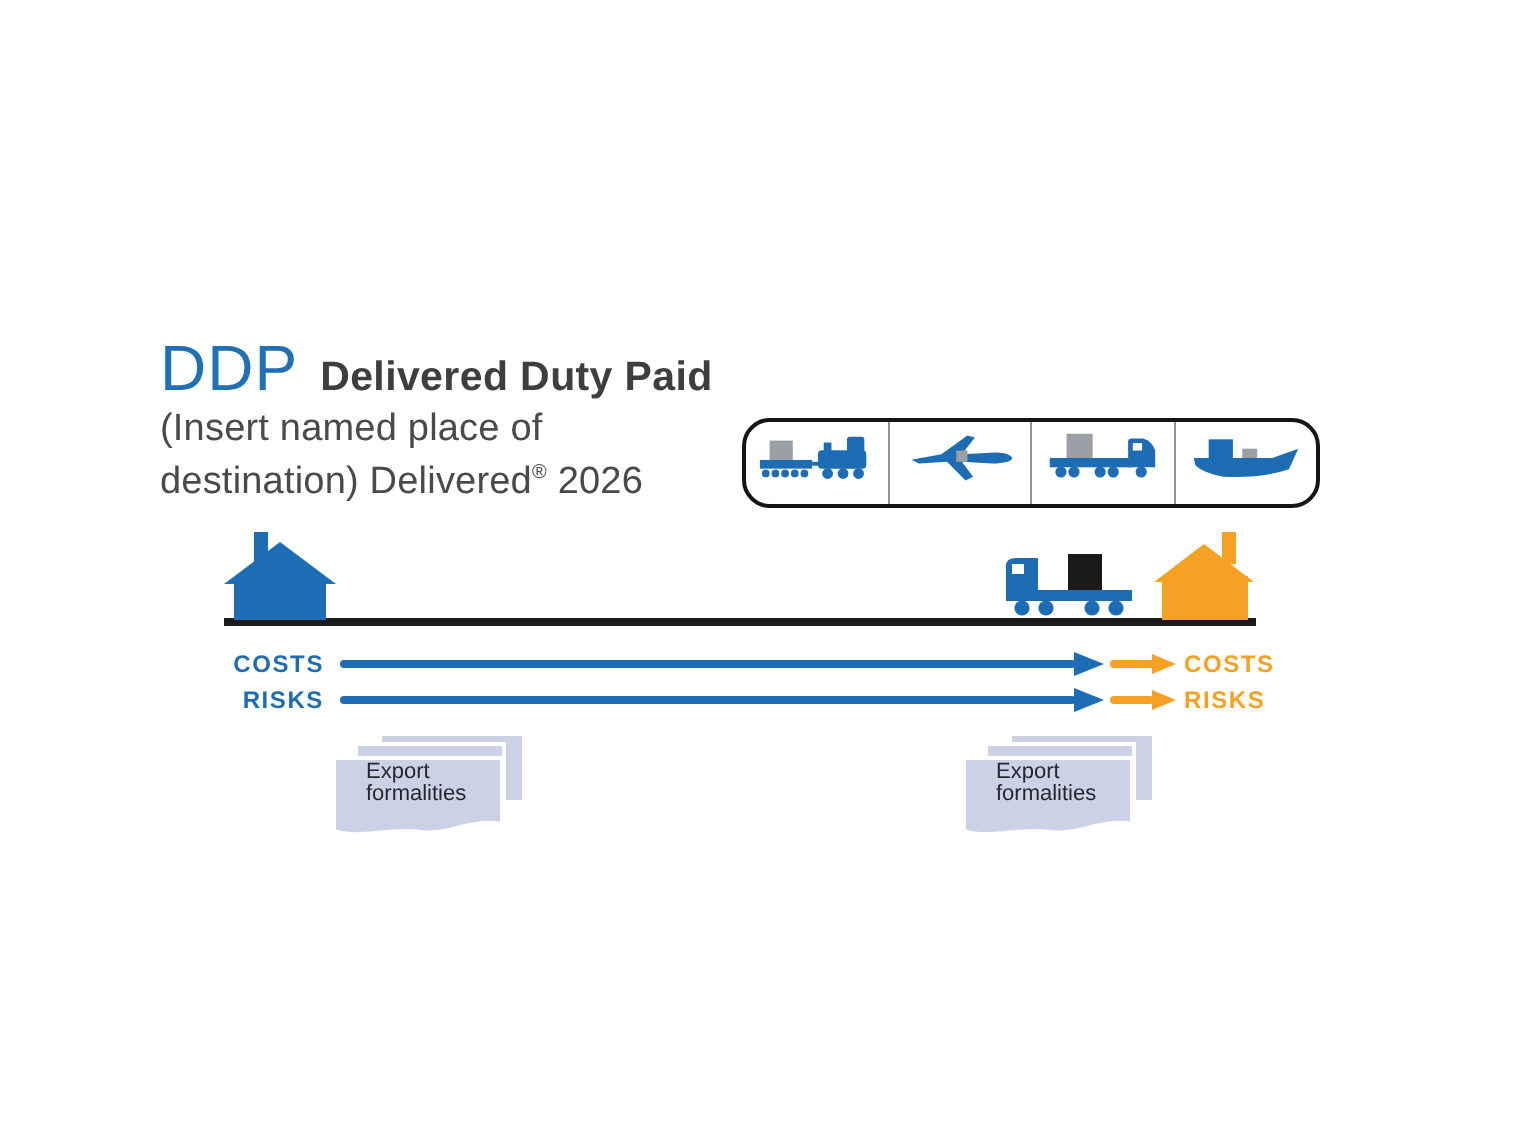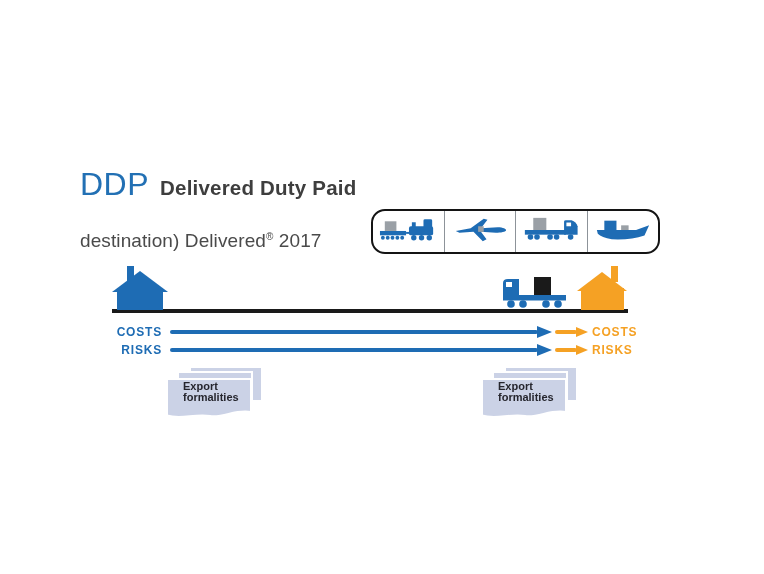--- a/index.html
+++ b/index.html
@@ -36,34 +36,34 @@
     border-top:6.5px solid transparent;border-bottom:6.5px solid transparent;border-left:15px solid #1E6CB4;}
   .orange-line{position:absolute;left:555px;top:5.25px;width:22px;height:3.5px;background:#F5A124;border-radius:2px;}
   .orange-head{position:absolute;left:576px;top:1.5px;width:0;height:0;
     border-top:5.5px solid transparent;border-bottom:5.5px solid transparent;border-left:12px solid #F5A124;}
   .buyer-label{position:absolute;left:592px;top:0;color:#F5A124;}
   
   .doc-stack{position:absolute;width:100px;height:58px;}
   .doc-stack.export{left:166px;top:367px;}
   .doc-stack.import{left:481px;top:367px;}
   .doc-stack svg{position:absolute;left:0;top:0;}
-  .doc-text{position:absolute;left:17px;top:14px;width:80px;font-size:11px;font-weight:bold;color:#26262E;line-height:11px;}
+  .doc-text{position:absolute;left:17px;top:14px;width:80px;font-size:11px;font-weight:normal;color:#26262E;line-height:11px;}
 </style>
 </head>
 <body>
 
 <div class="canvas">
 
   <div class="ddp-row">
     <span class="ddp-abbr">DDP</span>
     <span class="ddp-title">Delivered Duty Paid</span>
   </div>
   <div class="subtitle">
-    <br>
-    <span>destination) Delivered</span><span class="reg">®</span><span> 2017</span>
+    <span>(Insert named place of</span><br>
+    <span>destination) Delivered</span><span class="reg">®</span><span> 2026</span>
   </div>
 
   <div class="modes-box">
     <div class="mode-cell">
       <span>
         <svg width="58" height="30" viewBox="0 0 60 30">
           <rect x="1" y="16" width="27" height="4.5" fill="#1E6CB4"></rect>
           <circle cx="4" cy="23" r="2" fill="#1E6CB4"></circle>
             <circle cx="9" cy="23" r="2" fill="#1E6CB4"></circle>
           <circle cx="14" cy="23" r="2" fill="#1E6CB4"></circle>

